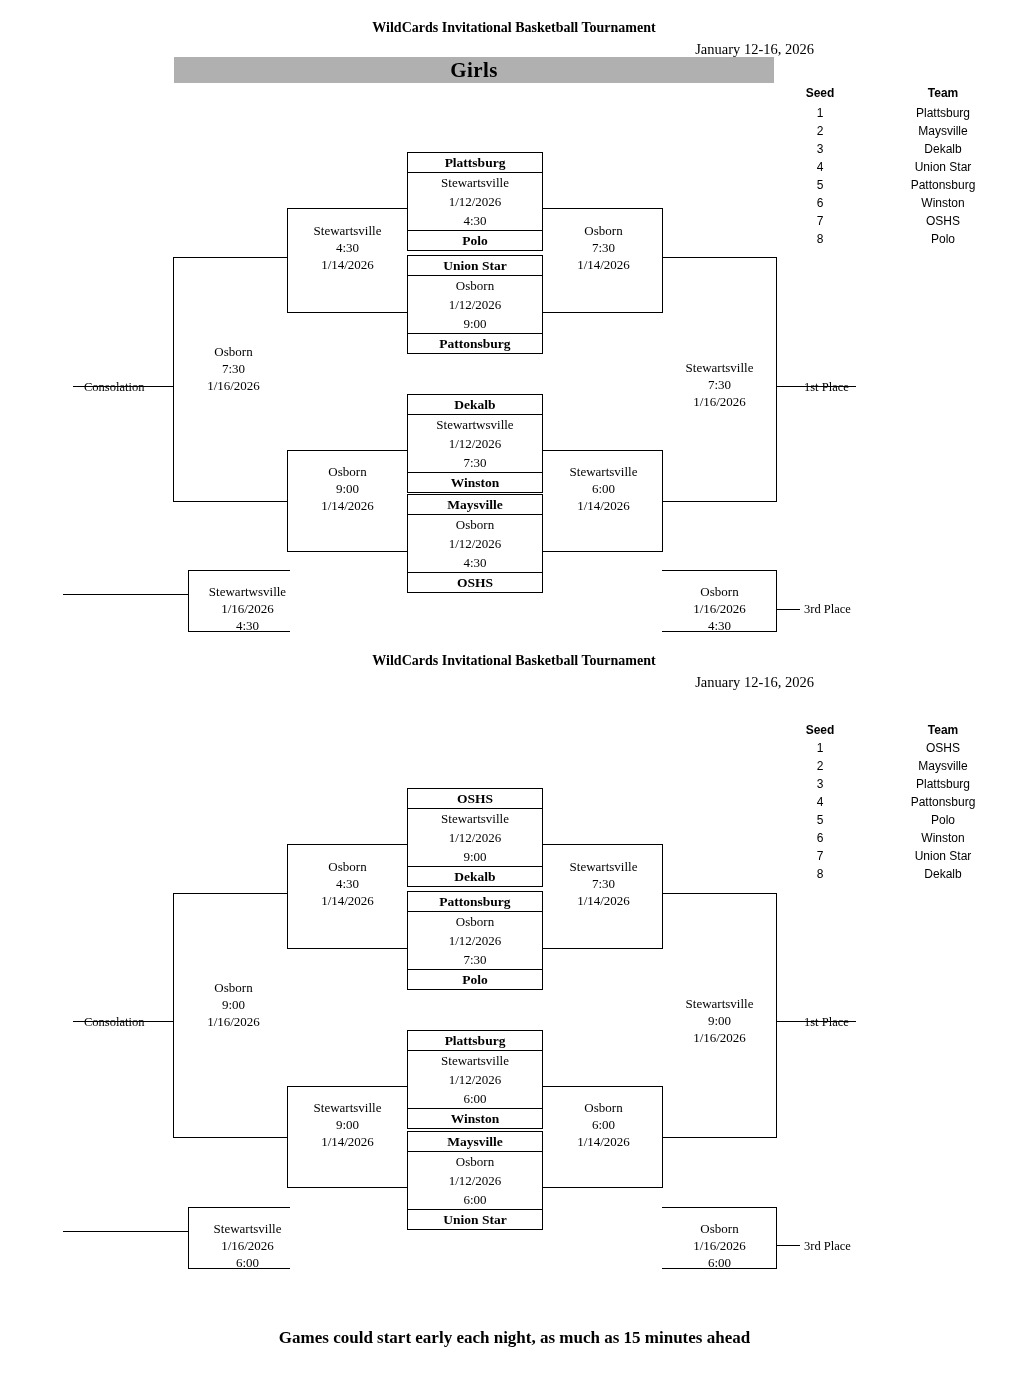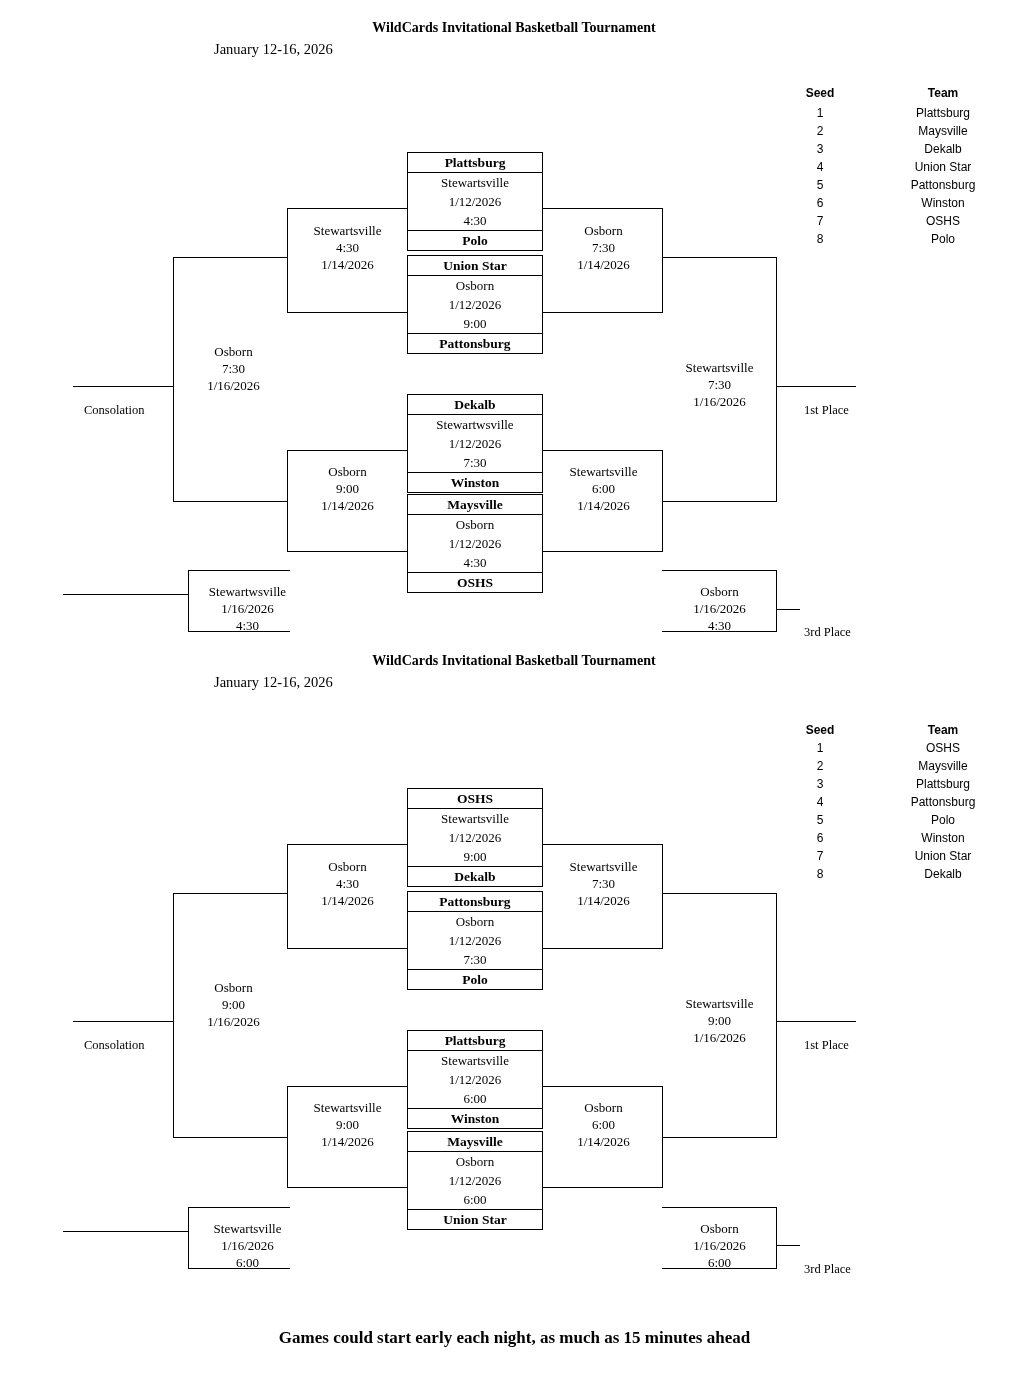--- a/index.html
+++ b/index.html
@@ -26,21 +26,21 @@
 
   
   .tourn-title {
     font-weight: bold;
     font-size: 14px;
     text-align: center;
     white-space: nowrap;
   }
   .tourn-dates {
     font-size: 14.5px;
-    text-align: left;
+    text-align: right;
     white-space: nowrap;
   }
   .gender-band {
     background: #b0b0b0;
     height: 26px;
     display: flex;
     align-items: center;
     justify-content: center;
   }
   .gender-band span {
@@ -95,21 +95,20 @@
   
   .info {
     text-align: center;
     font-size: 13px;
     line-height: 17px;
     white-space: nowrap;
   }
   .lbl {
     font-size: 12.5px;
     white-space: nowrap;
-    margin-top: 23px;
   }
 
   
   .hline { background: #000; height: 1.3px; }
   .vline { background: #000; width: 1.3px; }
 
   .footer-note {
     position: absolute;
     width: 100%;
     text-align: center;
@@ -117,20 +116,23 @@
     font-size: 17px;
   }
 </style>
 </head>
 <body>
 
 <div class="bracket-page">
 
   <div class="abs tourn-title" style="left:214px; top:20px; width:600px;">WildCards Invitational Basketball Tournament</div>
   <div class="abs tourn-dates" style="left:214px; top:41px; width:600px;">January 12-16, 2026</div>
+  <div class="abs gender-band" style="left:174px; top:57px; width:600px;">
+    <span>Girls</span>
+  </div>
 
   <div class="abs seed-head" style="left:795px; top:86px; width:50px;">Seed</div>
   <div class="abs seed-head" style="left:895px; top:86px; width:96px;">Team</div>
 
   <div class="abs seed-num" style="left:795px; top:106px; width:50px;">1</div>
   <div class="abs seed-team" style="left:895px; top:106px; width:96px;">Plattsburg</div>
   <div class="abs seed-num" style="left:795px; top:124px; width:50px;">2</div>
   <div class="abs seed-team" style="left:895px; top:124px; width:96px;">Maysville</div>
   <div class="abs seed-num" style="left:795px; top:142px; width:50px;">3</div>
   <div class="abs seed-team" style="left:895px; top:142px; width:96px;">Dekalb</div>

